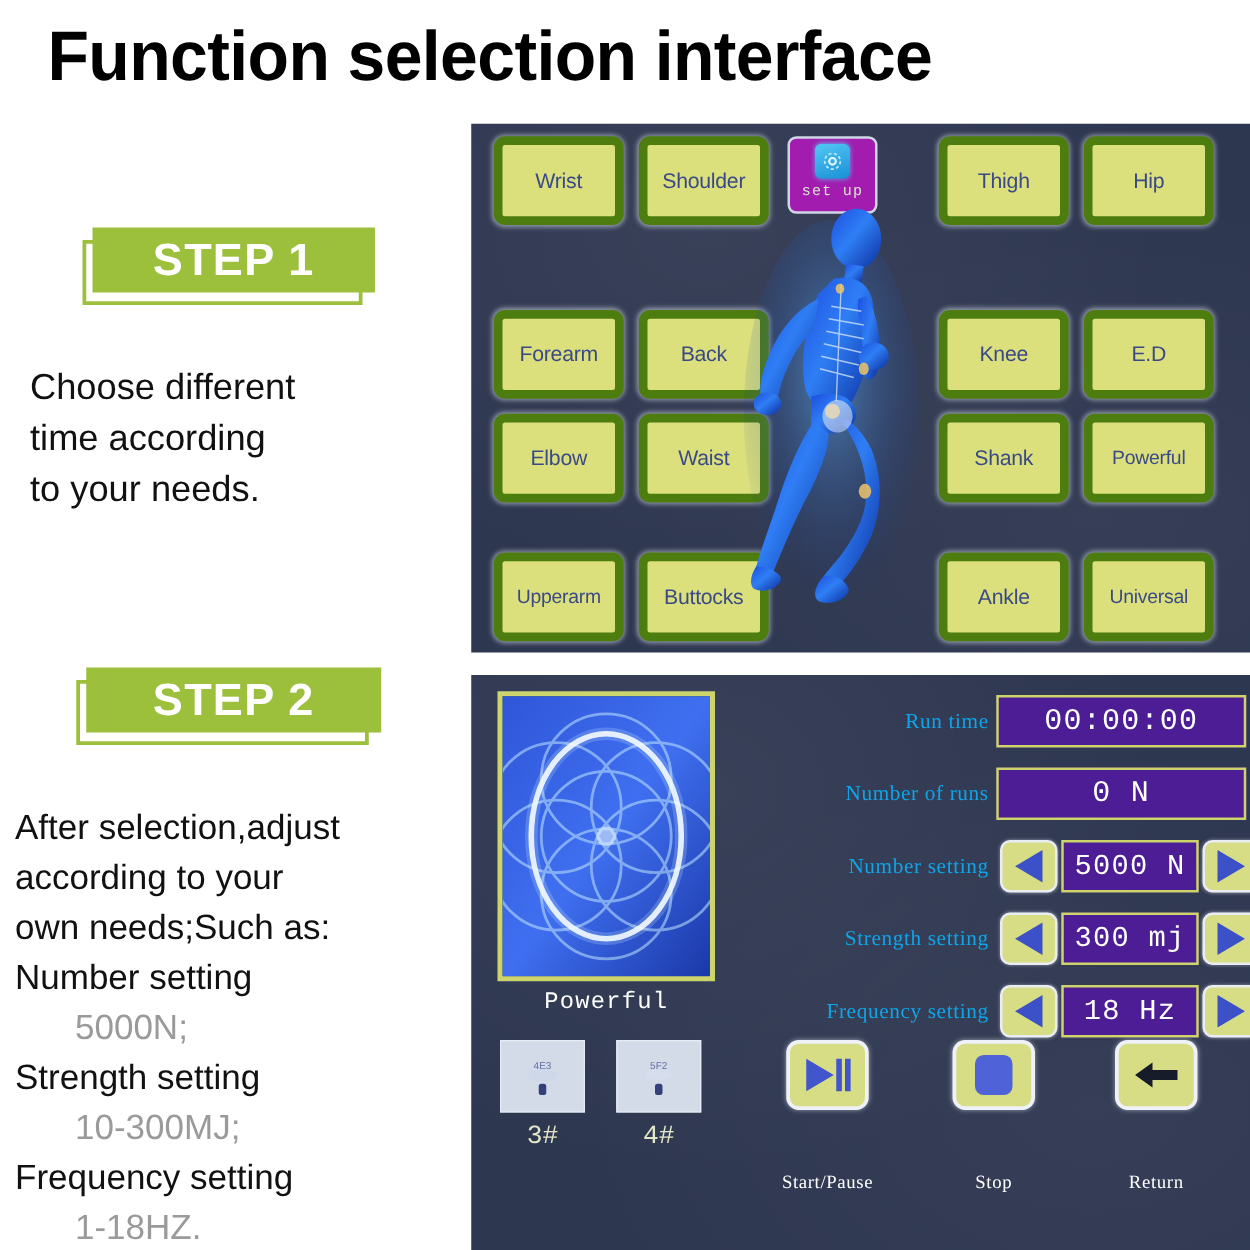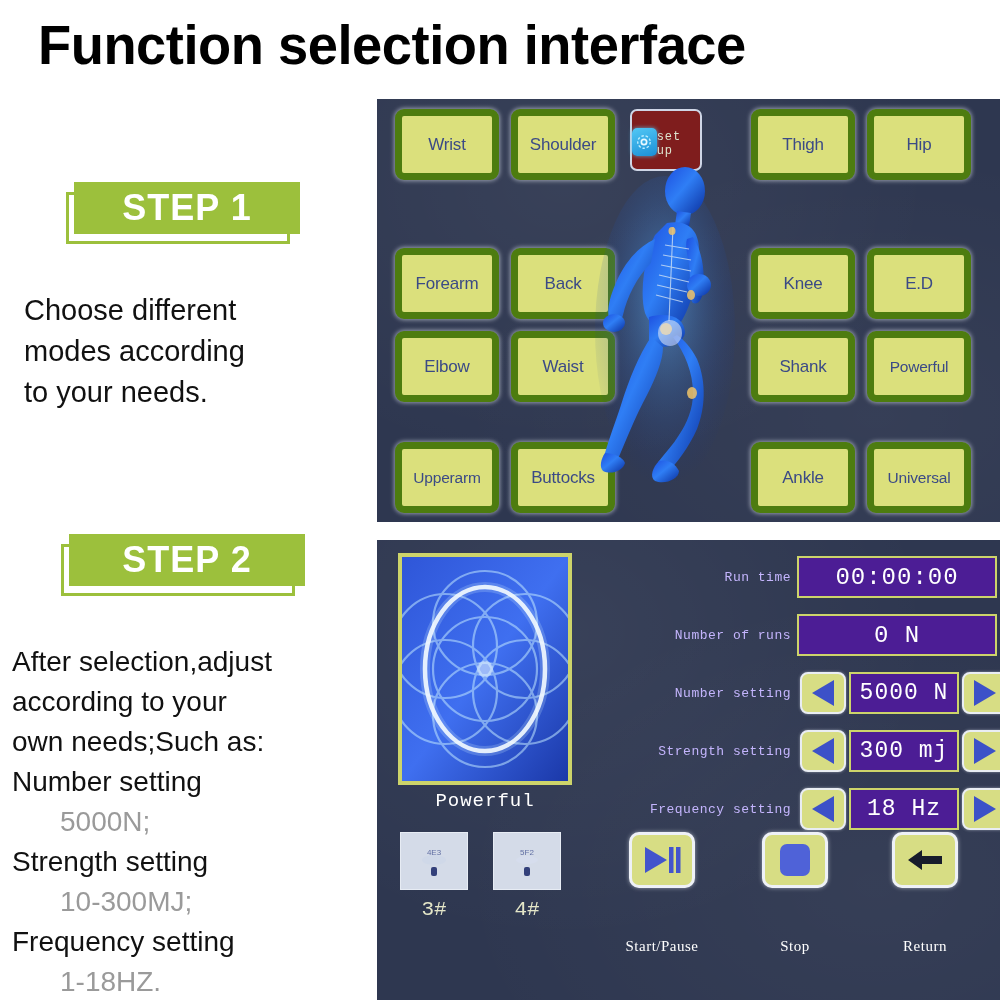--- a/index.html
+++ b/index.html
@@ -137,24 +137,24 @@
   .row-2 { top: 121px; margin-top: 28px; }
   .row-3 { top: 232px; }
   .row-4 { top: 343px; }
 
   
   #setup-btn {
     position: absolute;
     left: 253px; top: 10px;
     width: 72px; height: 62px;
     border-radius: 7px;
-    background: #7f1d1d;
+    background: #a21caf;
     border: 2px solid #cfd6e6;
     display: flex;
-    flex-direction: row;
+    flex-direction: column;
     align-items: center;
     justify-content: flex-start;
     padding-top: 4px;
   }
   #setup-gear {
     width: 28px; height: 28px;
     border-radius: 5px;
     background: linear-gradient(160deg, #53c8f5, #1a8fd6);
     display: flex; align-items: center; justify-content: center;
     box-shadow: 0 0 4px rgba(90,200,245,0.8);
@@ -227,23 +227,23 @@
     display: flex;
     align-items: center;
   }
   #row-runtime   { top: 14px; }
   #row-numruns   { top: 72px; }
   #row-numset    { top: 130px; }
   #row-strength  { top: 188px; }
   #row-freq      { top: 246px; }
 
   .set-label {
-    font-family: Liberation Mono, monospace;
-    font-size: 13px;
-    color: #c4b5fd;
+    font-family: Liberation Serif, serif;
+    font-size: 17px;
+    color: #0ea5e9;
     text-align: right;
     width: 190px;
     padding-right: 6px;
     letter-spacing: 0.5px;
     white-space: nowrap;
   }
 
   .set-value {
     border: 2px solid #cdd46a;
     background: #4c1d95;
@@ -325,21 +325,21 @@
 <div id="page-title">Function selection interface</div>
 
 <div class="step-block" id="step1-block">
   <div class="step-badge-wrap">
     <div class="step-badge-fill"></div>
     <div class="step-badge-outline"></div>
     <div class="step-badge-label">STEP 1</div>
   </div>
   <div class="step-desc">
     <div>Choose different</div>
-    <div>modes according</div>
+    <div>time according</div>
     <div>to your needs.</div>
   </div>
 </div>
 
 <div class="step-block" id="step2-block">
   <div class="step-badge-wrap">
     <div class="step-badge-fill"></div>
     <div class="step-badge-outline"></div>
     <div class="step-badge-label">STEP 2</div>
   </div>

